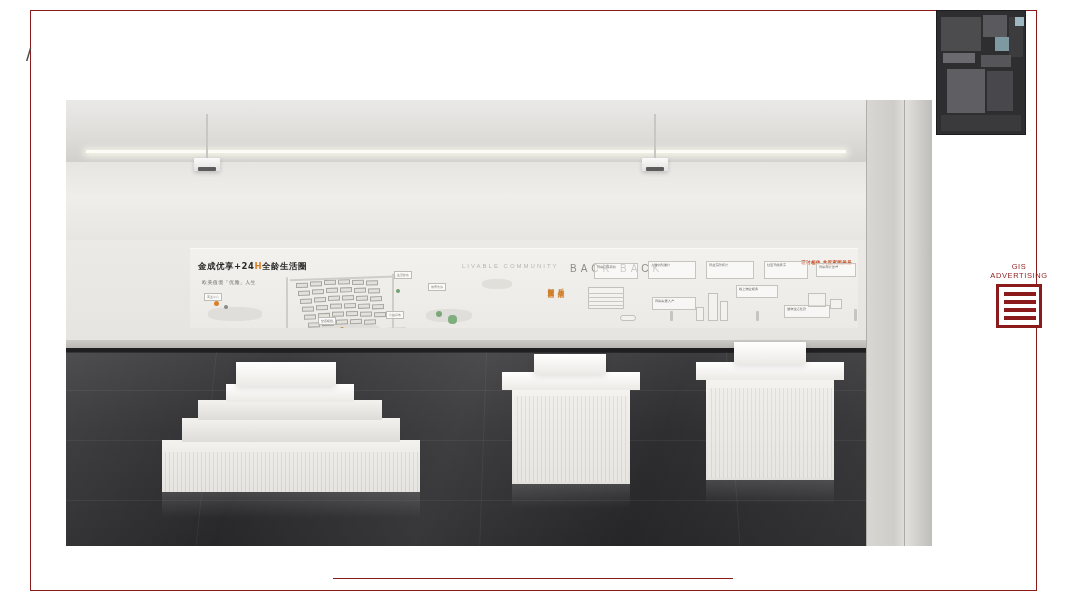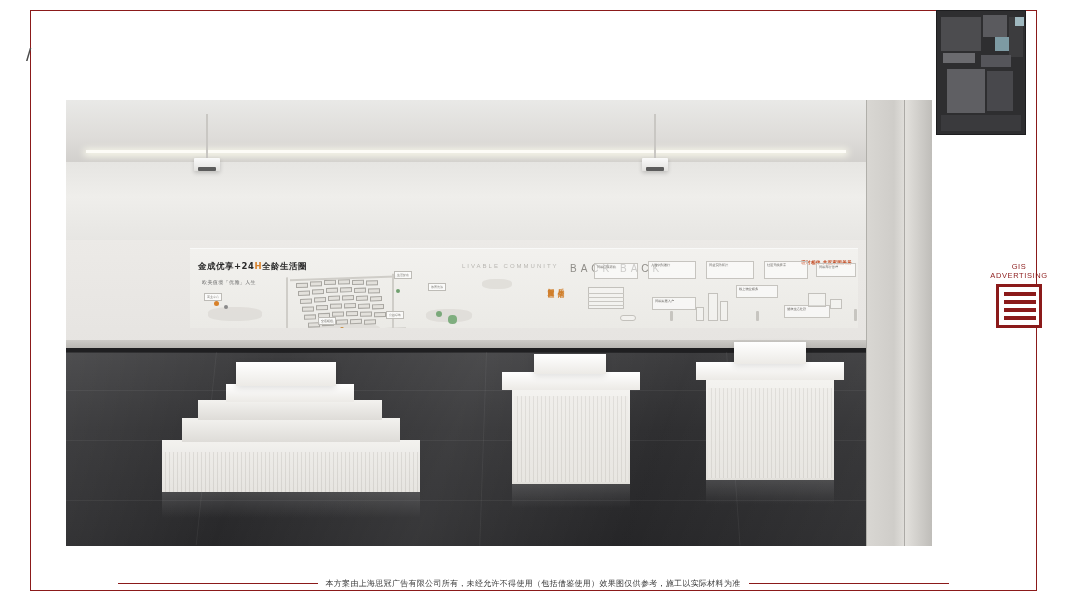--- a/index.html
+++ b/index.html
@@ -505,17 +505,16 @@
     <div class="logo-mark">
       <div class="logo-bar" style="top:5px;"></div>
       <div class="logo-bar" style="top:13px;"></div>
       <div class="logo-bar" style="top:21px;"></div>
       <div class="logo-bar" style="top:29px;"></div>
     </div>
   </div>
 
   <div class="footer">
     <div class="footer-rule"></div>
-    <div class="footer-text">本方案由上海思冠广告有限公司所有，未经允许不得使用（包括借鉴使用）效果图仅供参考，施工以实际材料为准</div>
     <div class="footer-rule"></div>
   </div>
 
 </div>
 
 </body></html>

